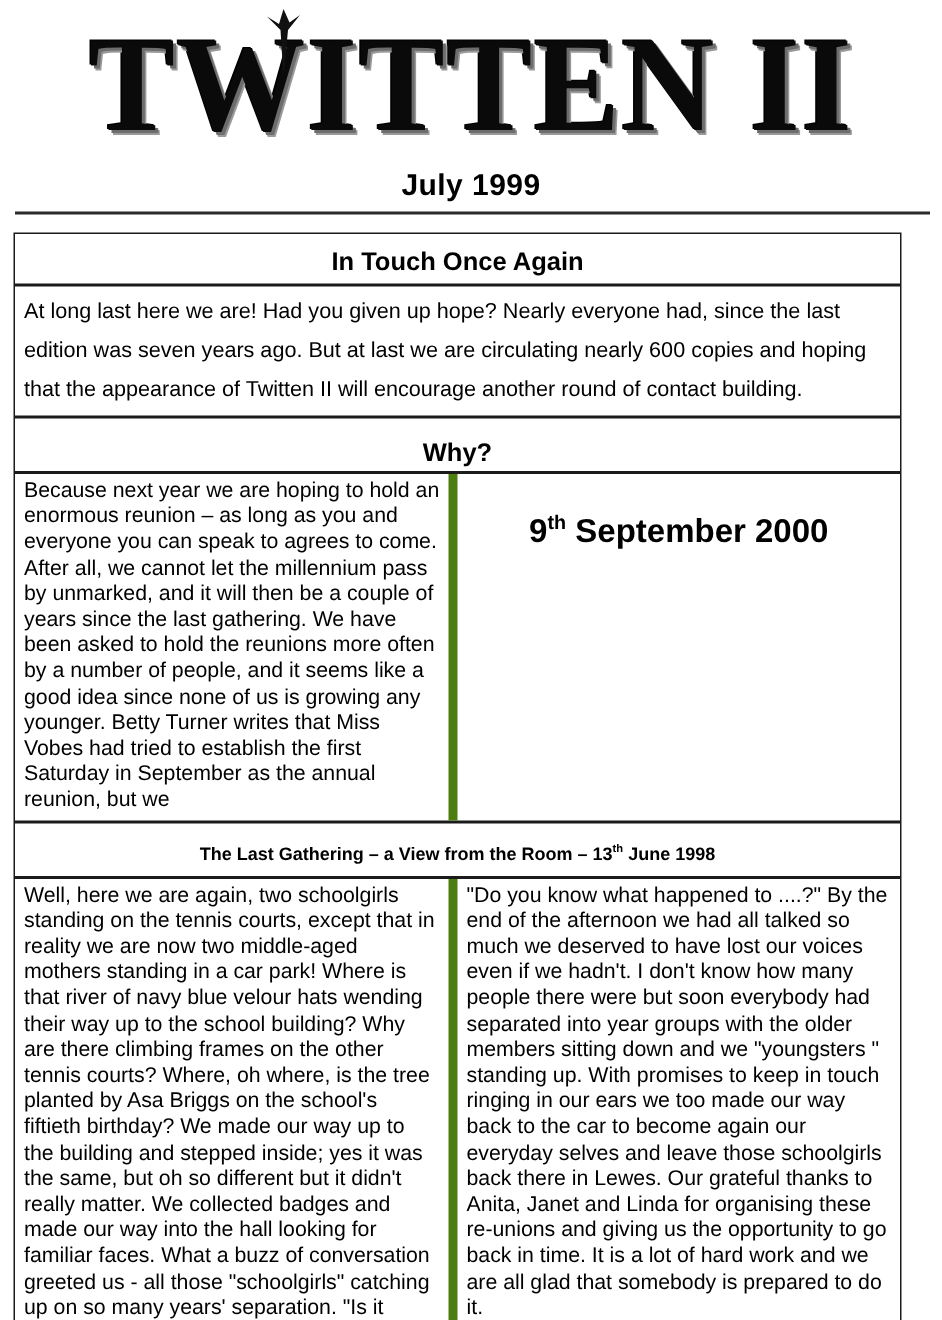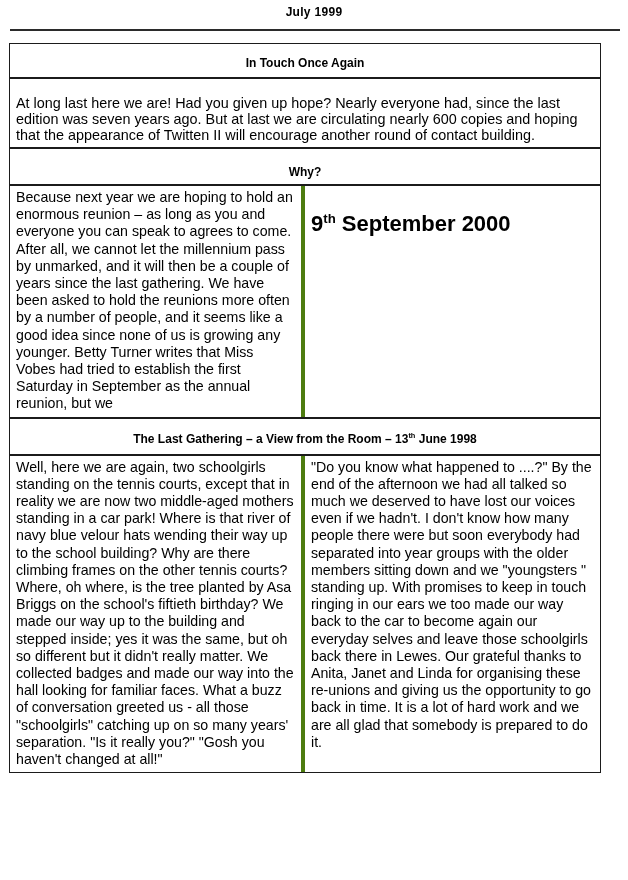--- a/index.html
+++ b/index.html
@@ -57,21 +57,21 @@
     pointer-events: none;
   }
 
   
   .dateline-wrap {
     text-align: center;
     padding: 0;
     margin-top: 2px;
   }
   .dateline {
-    font-size: 12px;
+    font-size: 20px;
     font-weight: bold;
     letter-spacing: 0.3px;
     line-height: 20px;
     display: block;
   }
   .rule-top {
     border: 0;
     border-top: 2px solid #2b2b2b;
     margin: 7px 8px 0 10px;
     height: 0;
@@ -80,61 +80,61 @@
   
   .sheet {
     margin: 12px 27px 0 9px;
     border: 1px solid #1b1b1b;
     box-sizing: border-box;
   }
 
   .band-head {
     text-align: center;
     font-weight: bold;
-    font-size: 12px;
+    font-size: 17px;
     line-height: 20px;
     padding: 9px 4px 4px 4px;
     border-bottom: 2px solid #1b1b1b;
   }
   .band-head.tight {
     padding: 13px 4px 2px 4px;
   }
   .band-head.big {
     font-size: 12px;
     padding: 10px 4px 5px 4px;
   }
 
   .band-body {
-    padding: 16px 5px 4px 6px;
+    padding: 4px 5px 4px 6px;
     font-size: 14.4px;
-    line-height: 16px;
+    line-height: 26px;
     border-bottom: 2px solid #1b1b1b;
   }
   .band-body p { margin: 0; }
 
   .cols {
     display: flex;
     align-items: stretch;
     border-bottom: 2px solid #1b1b1b;
   }
   .cols.last { border-bottom: 0; }
   .col {
     flex: 1 1 50%;
     box-sizing: border-box;
     padding: 3px 6px 4px 6px;
     font-size: 14.2px;
     line-height: 17.2px;
   }
   .col.left {
-    border-right: 4px solid #4d7c0f;
+    border-right: 6px solid #4d7c0f;
   }
   .col p { margin: 0; }
 
   .bigdate {
-    text-align: left;
+    text-align: center;
     font-size: 22px;
     font-weight: bold;
     line-height: 26px;
     margin: 22px 0 24px 0 !important;
   }
   .bigdate sup {
     font-size: 0.6em;
     vertical-align: super;
     line-height: 0;
   }
@@ -147,20 +147,26 @@
   .signoff {
     font-style: italic;
     margin-top: 0 !important;
   }
 </style>
 </head>
 <body>
 
 <div class="page">
 
+  <div class="masthead">
+    <h1 class="masthead-title">TWITTEN II</h1>
+    <svg class="flourish" viewBox="0 0 26 46">
+      <path d="M13 0 L17 9 L24 4 L16 14 L13 46 L11 14 L2 5 L10 10 Z" fill="#111111"></path>
+    </svg>
+  </div>
 
   <div class="dateline-wrap">
     <span class="dateline">July 1999</span>
   </div>
   <hr class="rule-top">
 
   <div class="sheet">
 
     <div class="band-head">In Touch Once Again</div>
     <div class="band-body">

